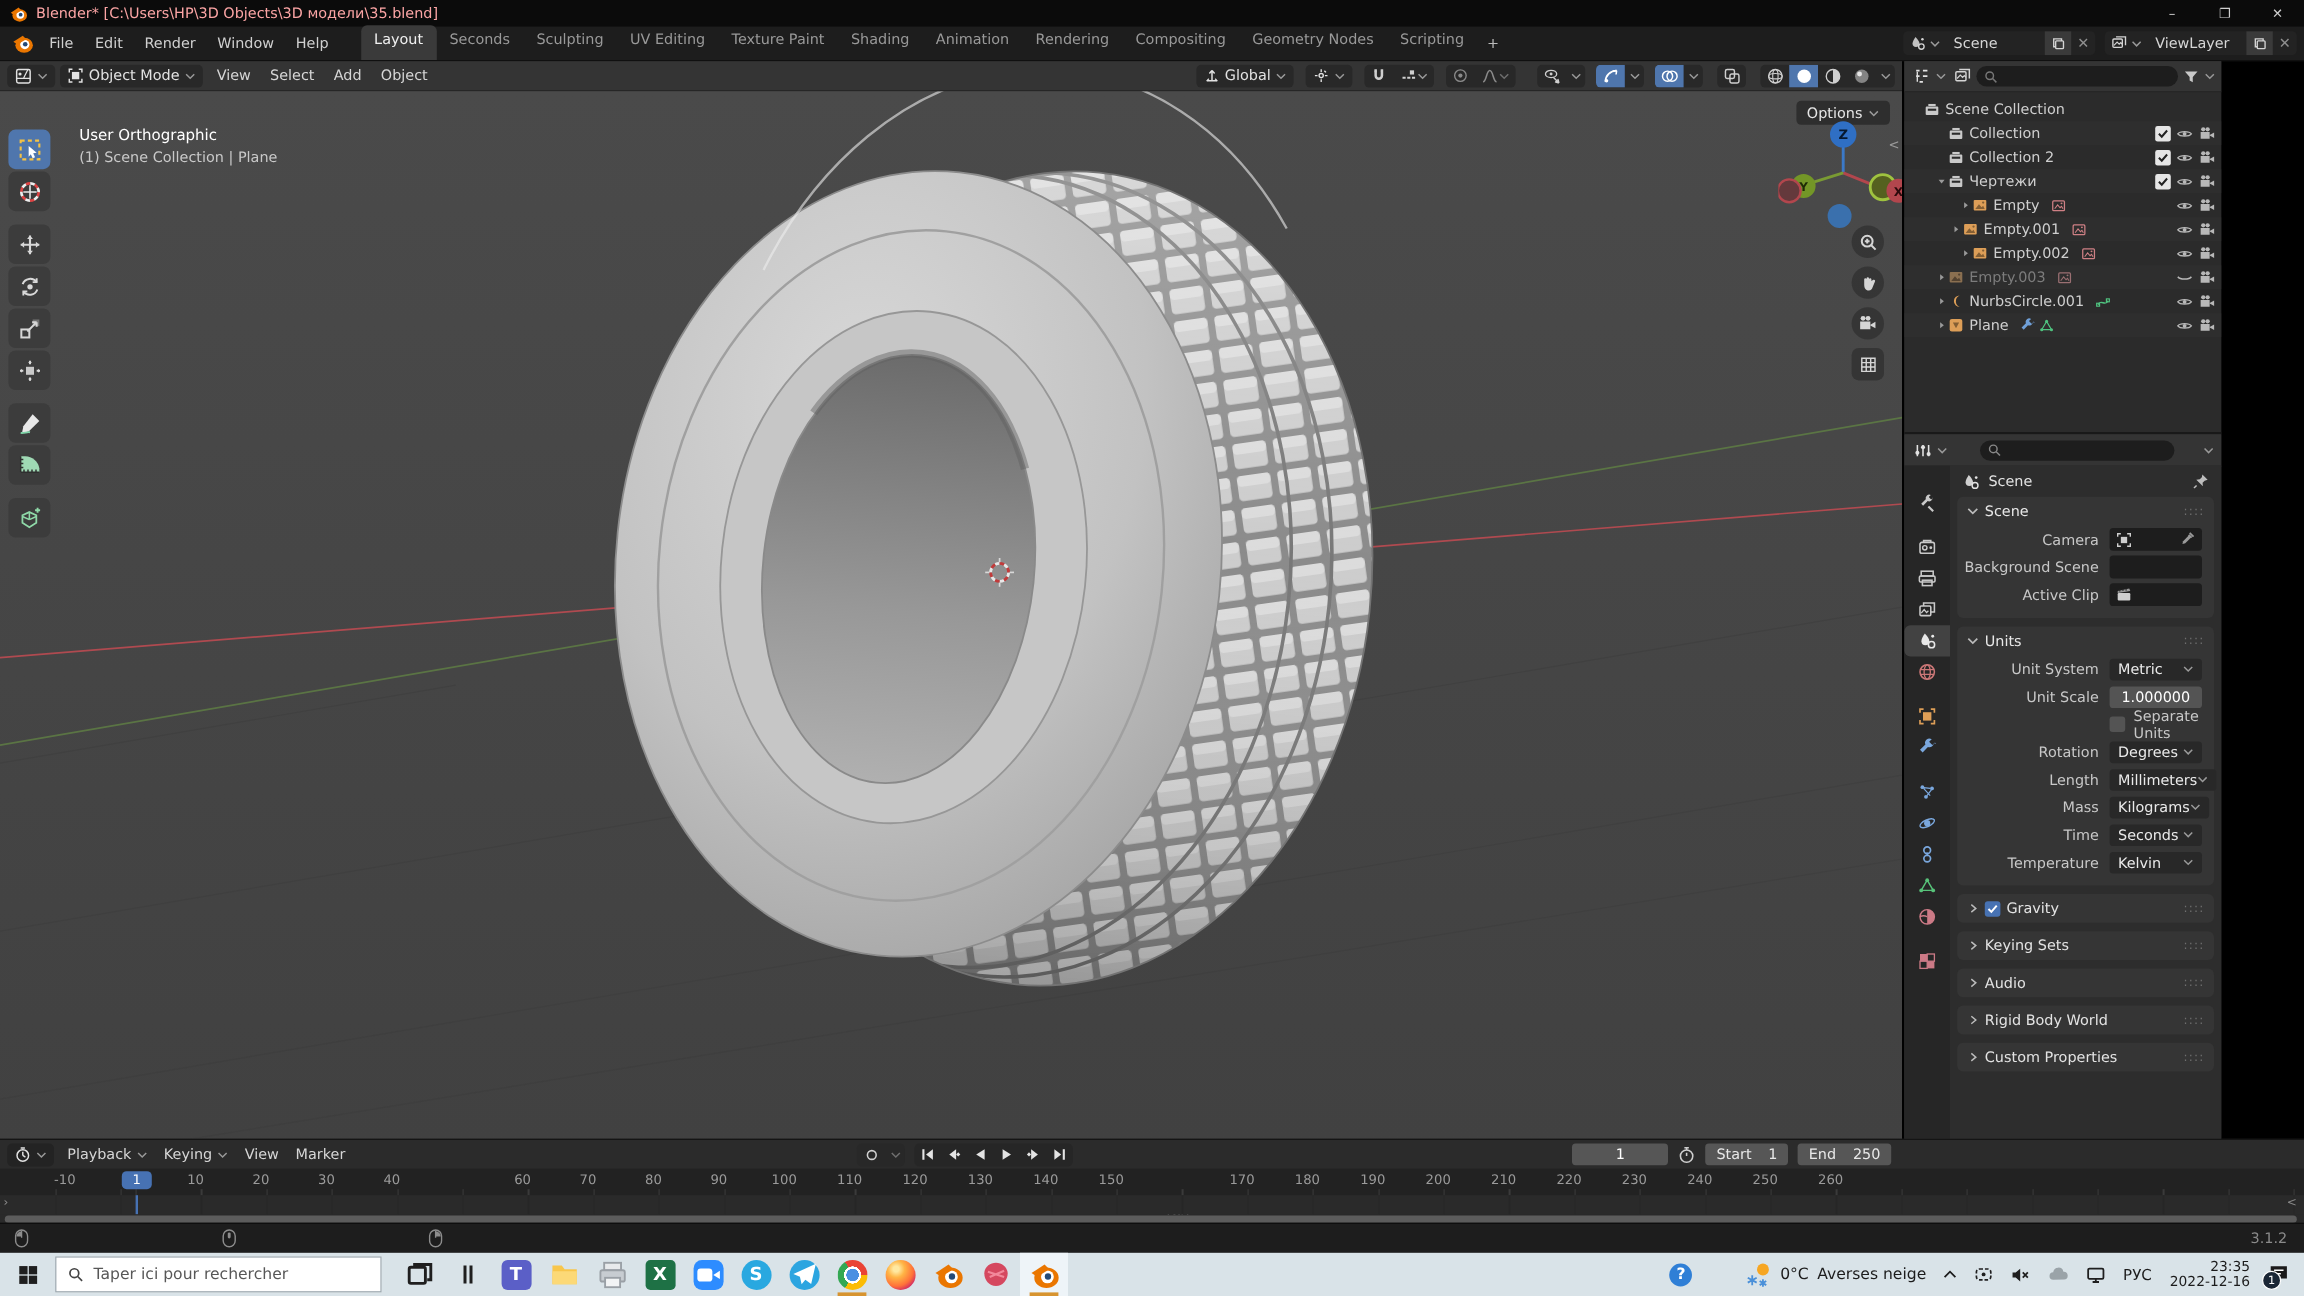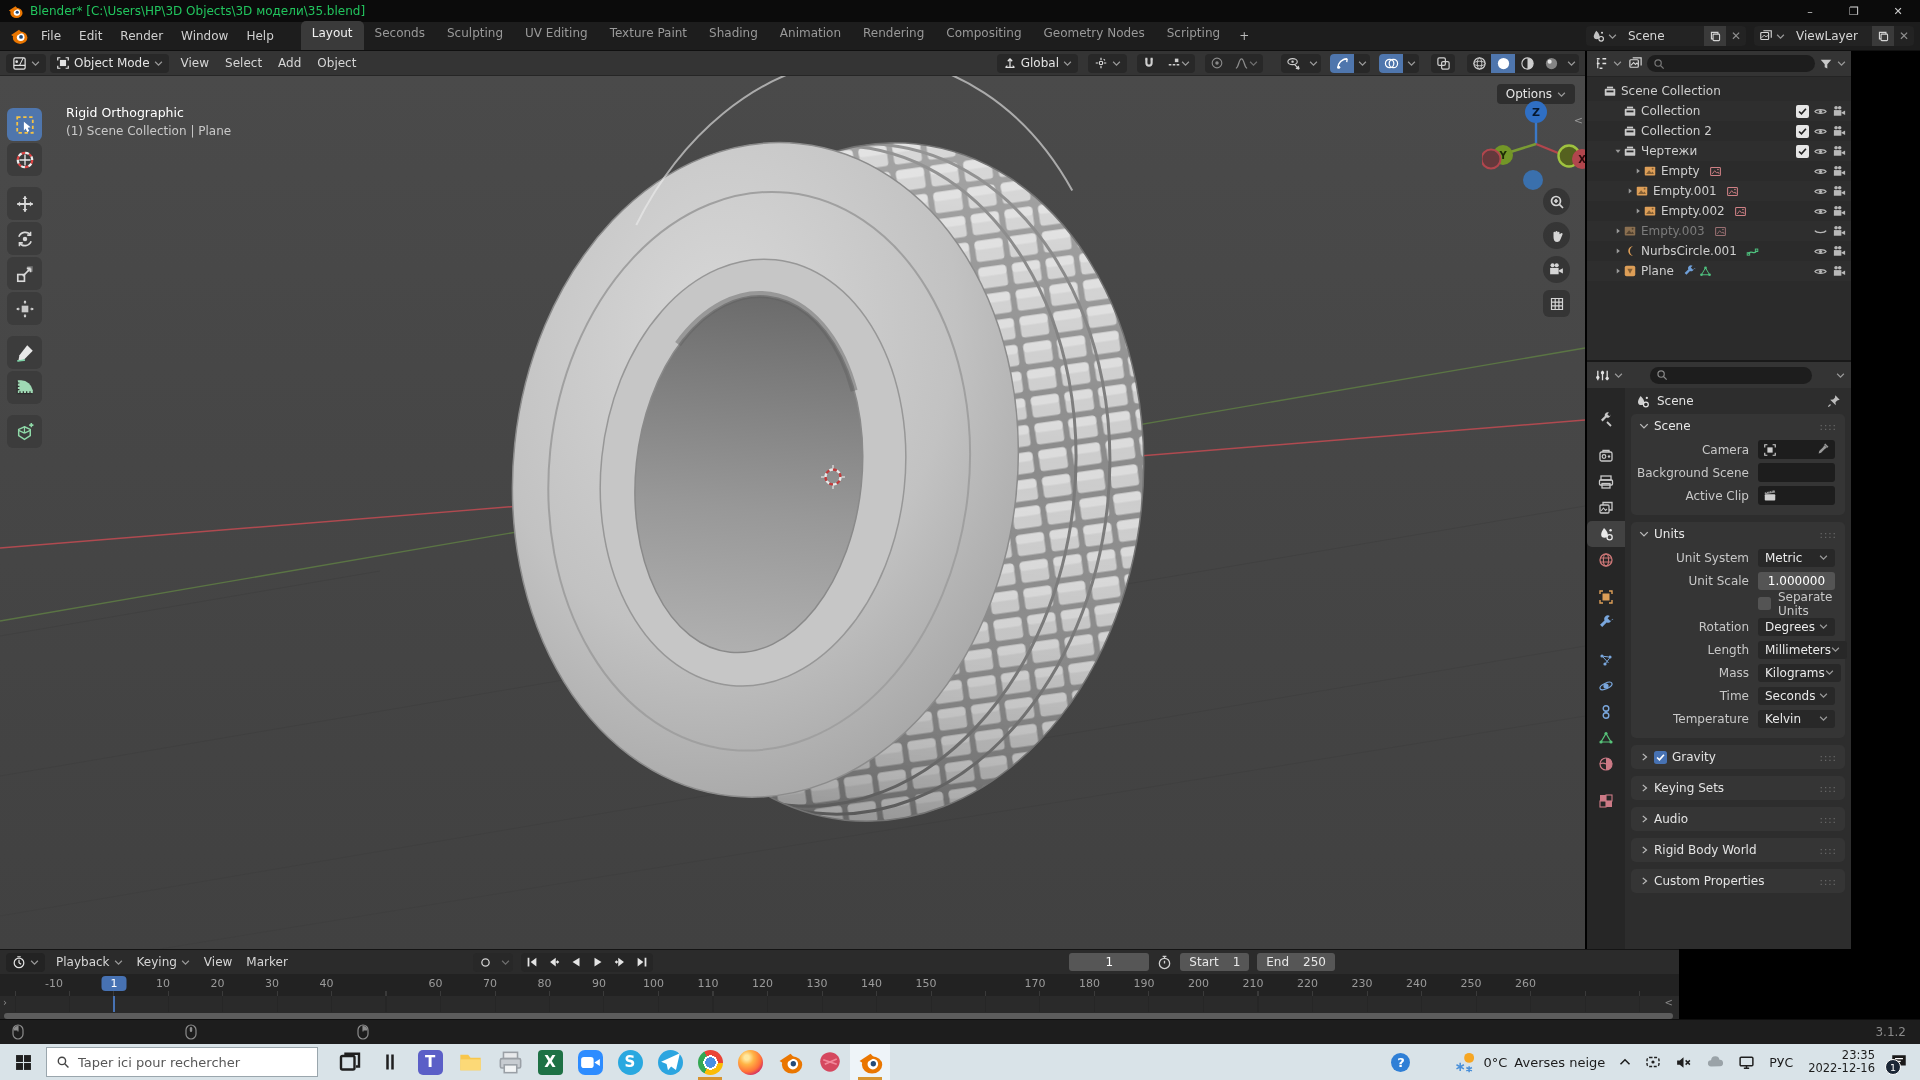--- a/index.html
+++ b/index.html
@@ -4,21 +4,21 @@
 <style>
   html,body{margin:0;padding:0;background:#000;}
   #app{position:relative;width:1920px;height:1080px;overflow:hidden;
        font-family:"DejaVu Sans","Liberation Sans",sans-serif;font-size:12px;color:#d4d4d4;
        -webkit-font-smoothing:antialiased;}
   .ic{display:inline-flex;align-items:center;justify-content:center;flex:none;}
   .ic svg{width:100%;height:100%;display:block;}
   
   #titlebar{position:absolute;left:0;top:0;width:1920px;height:22px;background:#0b0b0b;
             display:flex;align-items:center;gap:7px;padding-left:8px;box-sizing:border-box;}
-  #titlebar .ttl{color:#22c55e;font-size:12px;}
+  #titlebar .ttl{color:#fca5a5;font-size:12px;}
   .wincontrols{position:absolute;right:0;top:0;height:22px;display:flex;}
   .winbtn{width:44px;height:22px;display:flex;align-items:center;justify-content:center;color:#cfcfcf;font-size:11px;}
   
   #menubar{position:absolute;left:0;top:22px;width:1920px;height:29px;background:#1d1d1d;
            display:flex;align-items:center;padding:0 6px;box-sizing:border-box;border-bottom:1px solid #101010;}
   .menu-item{padding:4px 9px;color:#d0d0d0;border-radius:4px;}
   .ws-tabs{display:flex;margin-left:18px;align-items:center;height:100%;}
   .ws-tab{padding:5px 11px;color:#999;border-radius:5px 5px 0 0;align-self:flex-end;height:19px;}
   .ws-tab.active{background:#3a3a3a;color:#f0f0f0;}
   .ws-plus{padding:2px 8px;color:#bbb;}
@@ -89,21 +89,21 @@
   .frow{display:flex;align-items:center;height:23px;padding:0 10px 0 0;}
   .frow .flabel{width:118px;text-align:right;color:#c8c8c8;padding-right:9px;flex:none;}
   .fselect{flex:1;height:18px;background:#282828;border-radius:3px;display:flex;align-items:center;padding:0 7px;color:#eaeaea;}
   .fselect .chev{margin-left:auto;color:#9a9a9a;}
   .fnumber{flex:1;height:18px;background:#545454;border-radius:3px;display:flex;align-items:center;justify-content:center;color:#fff;}
   .fobj{flex:1;height:19px;background:#1d1d1d;border-radius:3px;display:flex;align-items:center;gap:5px;padding:0 5px;color:#bbb;}
   .fcheckrow{display:flex;align-items:center;gap:7px;height:23px;}
   .cbox{width:13px;height:13px;border-radius:2.5px;background:#545454;flex:none;}
   .cbox.checked{background:#4772b3;display:flex;align-items:center;justify-content:center;}
   
-  #timeline{position:absolute;left:0;top:949px;width:1679px;height:70px;background:#2b2b2b;border-top:1px solid #141414;}
+  #timeline{position:absolute;left:0;top:949px;width:1920px;height:70px;background:#2b2b2b;border-top:1px solid #141414;}
   .tl-header{height:24px;display:flex;align-items:center;gap:4px;padding:0 6px;background:#2b2b2b;}
   .tl-menu{padding:3px 7px;color:#d6d6d6;display:flex;align-items:center;gap:4px;}
   .tl-right{margin-left:auto;display:flex;align-items:center;gap:8px;}
   .pb-group{display:flex;background:#262626;border-radius:4px;overflow:hidden;}
   .pb-btn{width:22px;height:19px;display:flex;align-items:center;justify-content:center;color:#e8e8e8;}
   .tl-frame{width:80px;height:18px;background:#565656;border-radius:3px;display:flex;align-items:center;justify-content:center;color:#fff;}
   .tl-se{height:18px;background:#565656;border-radius:3px;display:flex;align-items:center;padding:0 9px;gap:14px;color:#e8e8e8;}
   .tl-ruler{position:relative;height:22px;background:#222;
             background-image:repeating-linear-gradient(90deg,#3a3a3a 0 1px,transparent 1px 54.5px);
             background-position:113px 0;background-size:100% 5px;background-repeat:repeat-x;background-position-y:17px;}
@@ -518,21 +518,21 @@
           <circle r="7.5" fill="none" stroke="#e8e8e8" stroke-width="2.4" stroke-dasharray="3.9 3.9"></circle>
           <circle r="7.5" fill="none" stroke="#c23b3b" stroke-width="2.4" stroke-dasharray="3.9 3.9" stroke-dashoffset="3.9"></circle>
           <line x1="-12" y1="0" x2="-8.5" y2="0" stroke="#d8d8d8" stroke-width="1.4"></line>
           <line x1="8.5" y1="0" x2="12" y2="0" stroke="#d8d8d8" stroke-width="1.4"></line>
           <line x1="0" y1="-12" x2="0" y2="-8.5" stroke="#d8d8d8" stroke-width="1.4"></line>
           <line x1="0" y1="8.5" x2="0" y2="12" stroke="#d8d8d8" stroke-width="1.4"></line>
         </g>
       </svg>
 
       <div class="vp-overlay">
-        <div class="l1">Rigid Orthographic</div>
+        <div class="l1">User Orthographic</div>
         <div class="l2">(1) Scene Collection | Plane</div>
       </div>
 
       <div class="toolbar" id="vp-toolbar">
           <div class="toolbtn active">
             <span class="ic" style="height: 20px; width: 20px;">
               <svg viewBox="0 0 18 18" fill="none" xmlns="http://www.w3.org/2000/svg">
                 <rect x="2" y="2" width="14" height="14" stroke="#f5c244" fill="none" stroke-width="1.6" stroke-dasharray="3 2.4"></rect>
                 <path d="M8 6l6 5-2.6.4 1.4 3-1.8.8-1.4-3L8 14z" fill="#fff"></path>
               </svg>

